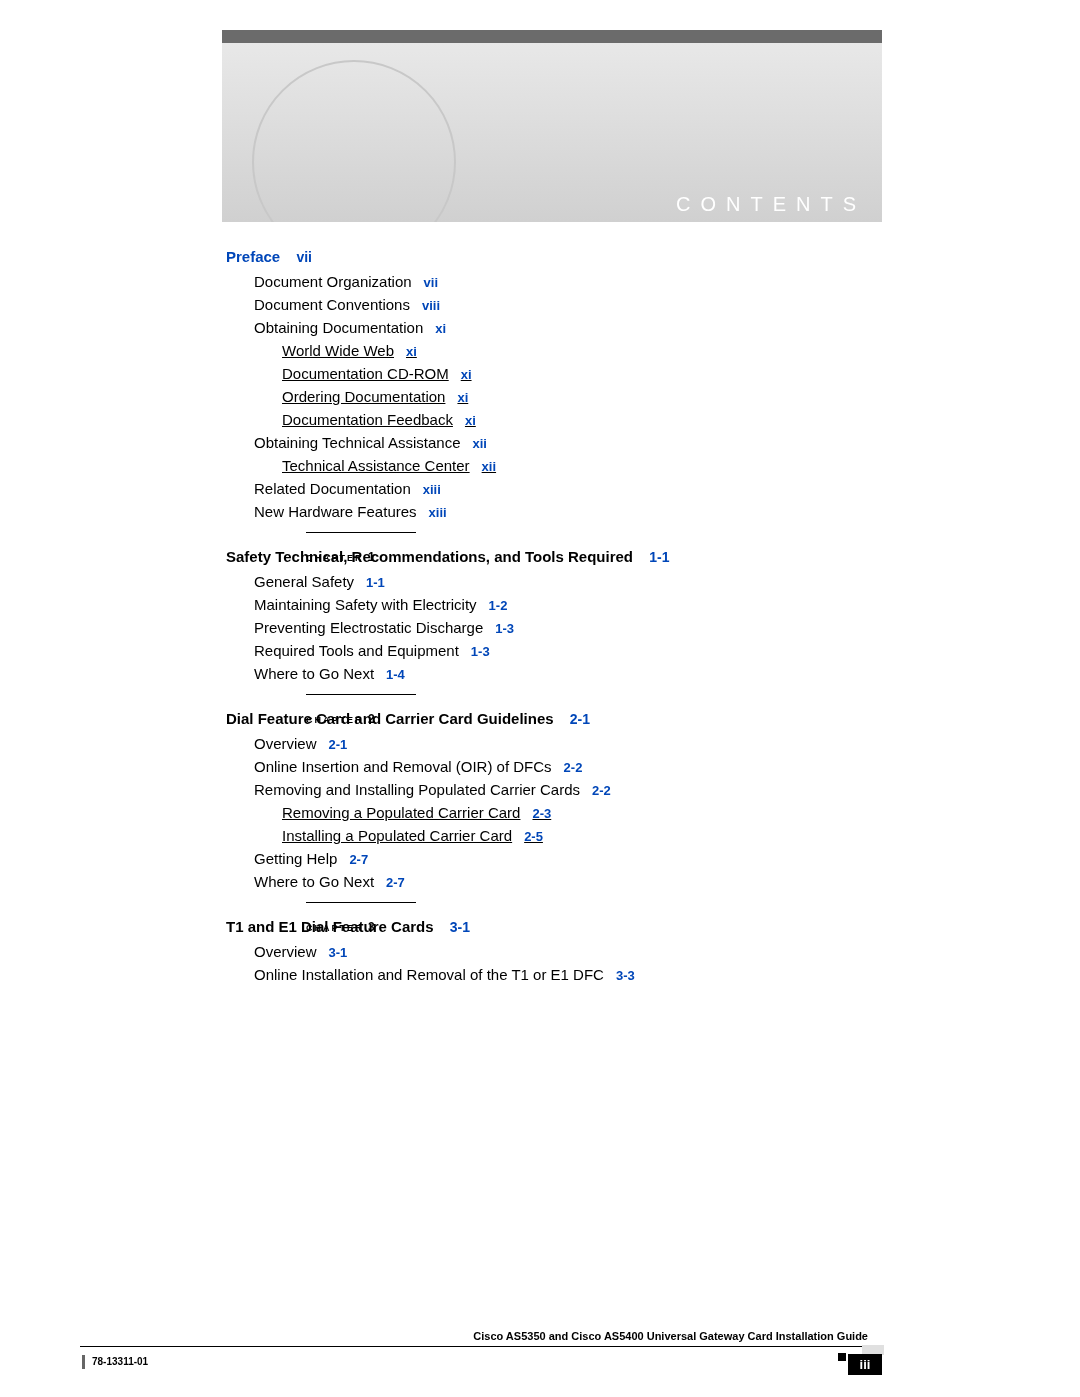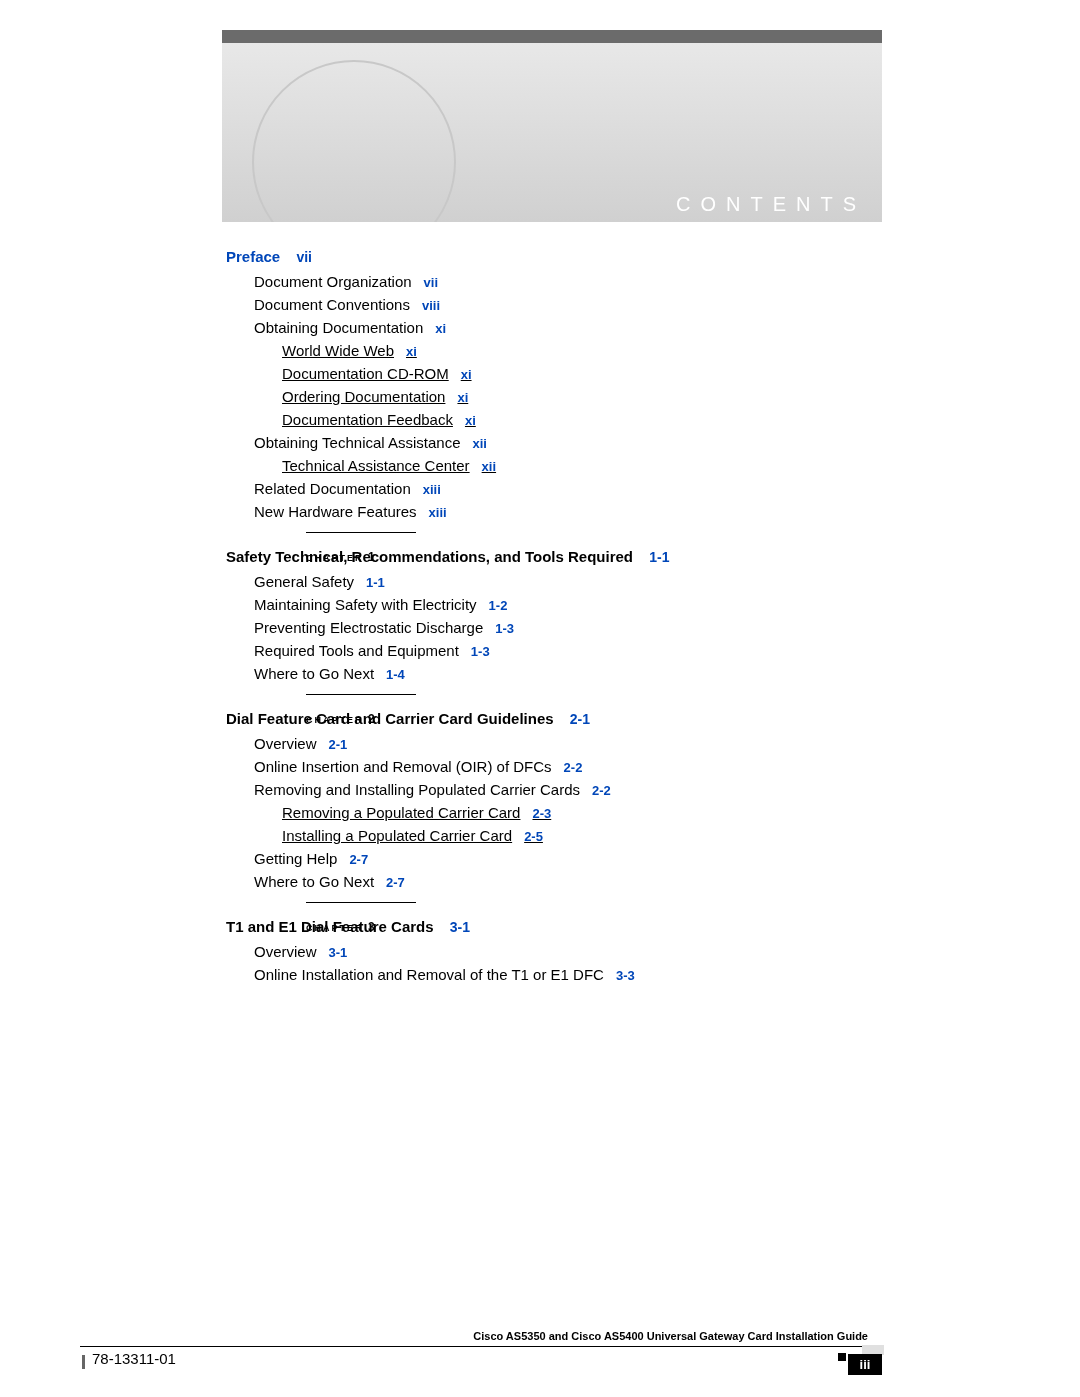--- a/index.html
+++ b/index.html
@@ -19,21 +19,21 @@
 .heading .pgref { font-weight: bold; font-size: 14px; }
 .entry { font-size: 15px; color: #000; margin: 6px 0; padding-left: 28px; }
 .entry.ind2 { padding-left: 56px; text-decoration: underline; }
 .pgref { color: #0046b8; font-weight: bold; font-size: 13px; margin-left: 12px; }
 .heading-blue { color: #0046b8; margin-top: 21px; }
 
 .footer { position: absolute; bottom: 0; left: 0; width: 1080px; height: 80px; }
 .footer-bar { position: absolute; right: 196px; bottom: 42px; width: 22px; height: 10px; background: #e0e0e0; }
 .footer-title { position: absolute; right: 212px; bottom: 55px; font-size: 11px; font-weight: bold; }
 .footer-line { position: absolute; left: 80px; right: 198px; bottom: 50px; height: 1px; background: #000; }
-.footer-docnum { position: absolute; left: 92px; bottom: 30px; font-size: 15px; font-weight: normal; }
+.footer-docnum { position: absolute; left: 92px; bottom: 30px; font-size: 10px; font-weight: bold; }
 .footer-docbar { position: absolute; left: 82px; bottom: 28px; width: 3px; height: 14px; background: #666; }
 .footer-pagenum-box { position: absolute; right: 198px; bottom: 22px; width: 34px; height: 21px; background: #000; color: #fff; font-size: 13px; font-weight: bold; display: flex; align-items: center; justify-content: center; }
 .footer-sq { position: absolute; right: 234px; bottom: 36px; width: 8px; height: 8px; background: #000; }
 </style>
 </head>
 <body>
 
 <div class="banner">
   <span class="banner-label">CONTENTS</span>
 </div>

